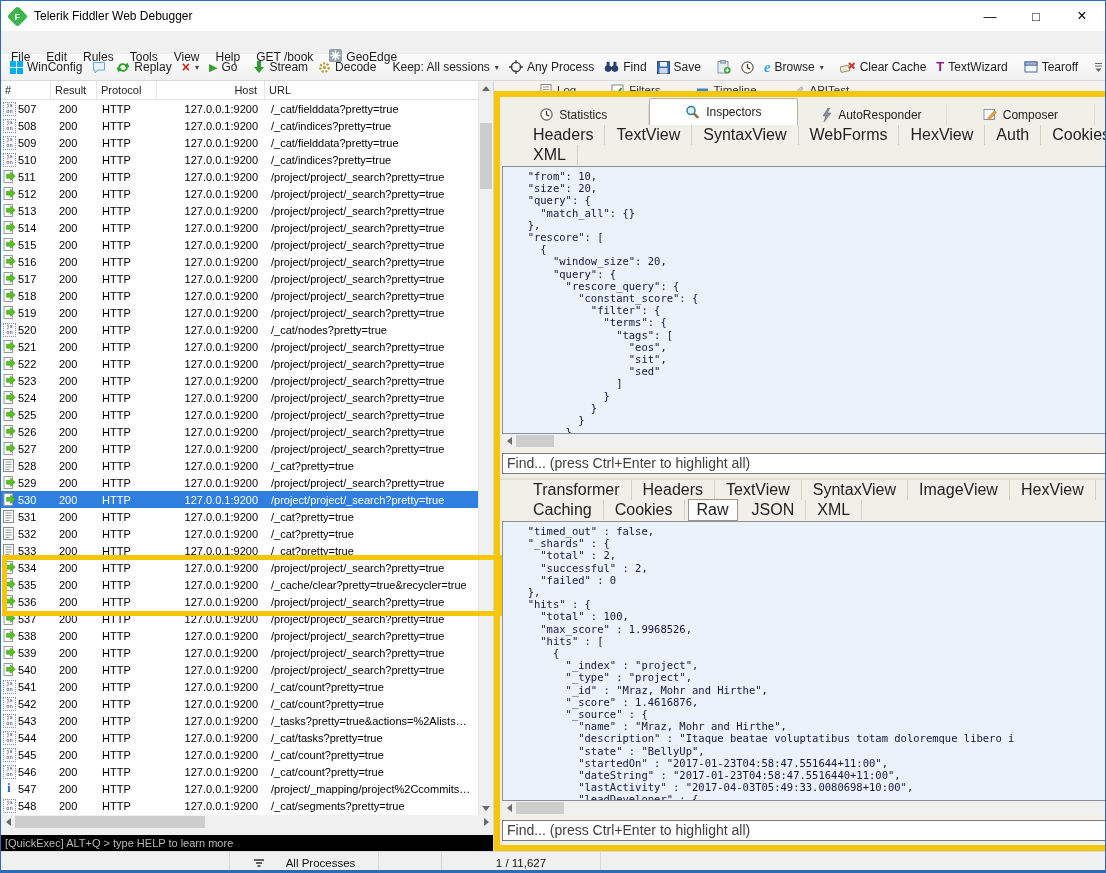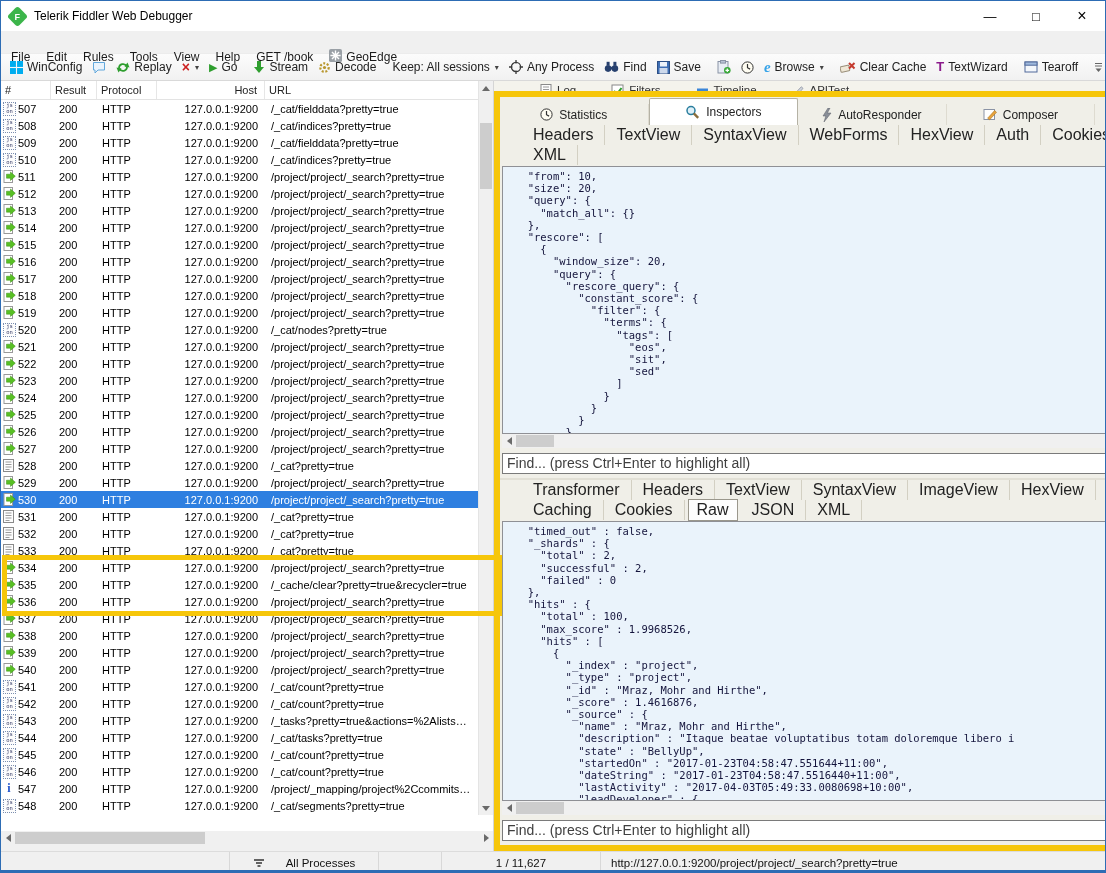--- a/index.html
+++ b/index.html
@@ -935,20 +935,23 @@
     <div class="hscroll" id="left-hscroll" style="width:492px;">
       <div class="hs-btn">
           <span class="tri tri-left"></span>
         </div>
       <div class="hs-thumb" style="width:190px;"></div>
       <div class="hs-btn" style="margin-left:auto;">
           <span class="tri tri-right"></span>
         </div>
     </div>
     <div class="spacer"></div>
+    <div class="quickexec">
+      <span>[QuickExec] ALT+Q &gt; type HELP to learn more</span>
+    </div>
 
     <div class="vscroll" style="top:0;height:734px;">
       <div class="sb-btn">
           <span class="tri tri-up"></span>
         </div>
       <div class="sb-thumb" style="top:42px;height:66px;"></div>
       <div class="sb-btn" style="position:absolute;bottom:0;left:0;right:0;">
           <span class="tri tri-down"></span>
         </div>
     </div>
@@ -1182,16 +1185,13 @@
   <div class="sb-cell" style="width:148px;justify-content:center;gap:21px;">
     <svg width="12" height="10" viewBox="0 0 12 10">
         <path d="M1 2 h10 M3 5 h6 M4.5 8 h3" stroke="#333" stroke-width="1.4" fill="none"></path>
       </svg>
     <span>All Processes</span>
   </div>
   <div class="sb-cell" style="width:62px;"></div>
   <div class="sb-cell" style="width:158px;justify-content:center;">
     <span>1 / 11,627</span>
   </div>
-  <div class="sb-cell" style="flex:1;border-right:none;padding-left:10px;">
-    <span>http://127.0.0.1:9200/project/project/_search?pretty=true</span>
-  </div>
 </div>
 
 </body></html>

